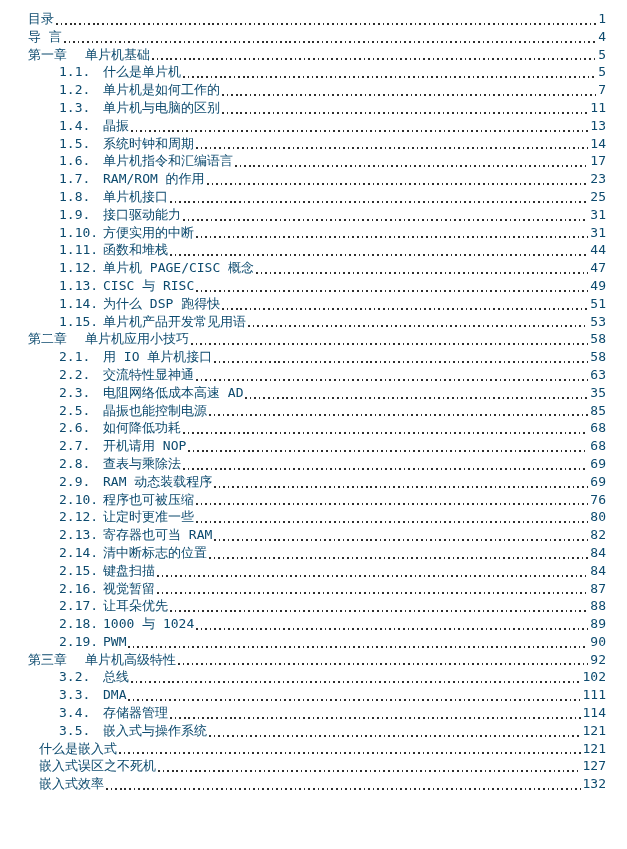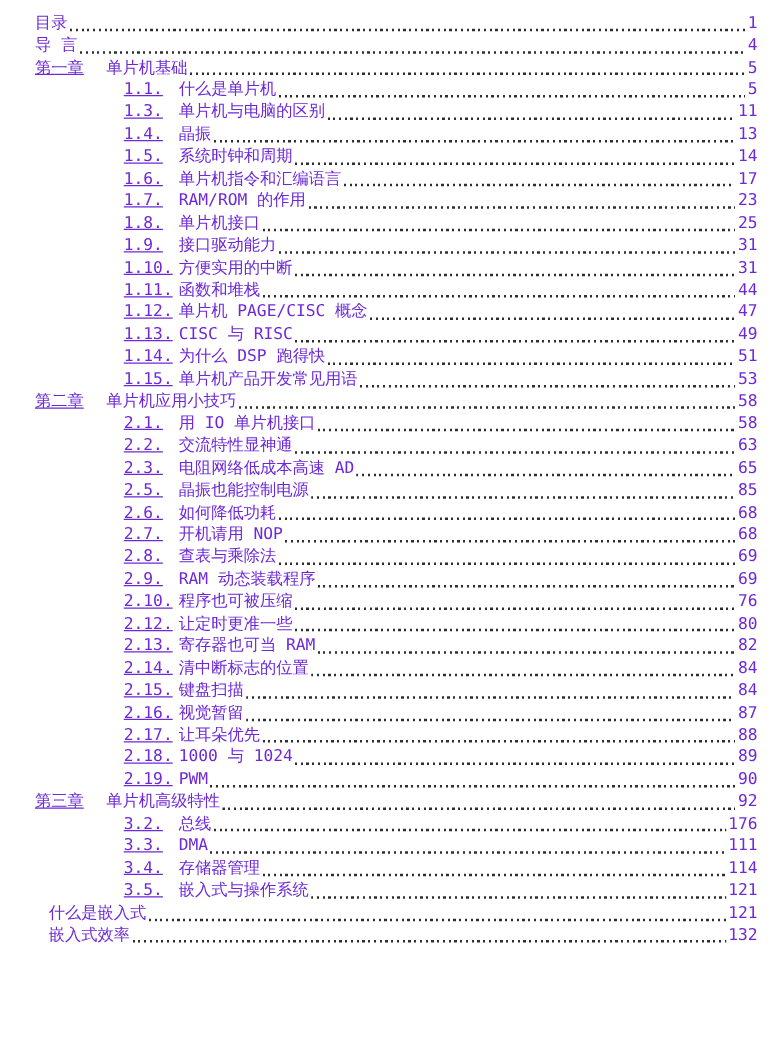--- a/index.html
+++ b/index.html
@@ -13,46 +13,44 @@
     overflow: hidden;
   }
   .page {
     box-sizing: border-box;
     width: 627px;
     height: 849px;
     padding: 10px 21px 0 28px;
     background: #ffffff;
     font-family: "DejaVu Sans Mono", "DejaVu Sans", "Liberation Sans", sans-serif;
     font-size: 13px;
-    color: #6d28d9;
+    color: #0c4a6e;
   }
   .toc-list {
     width: 100%;
   }
   .toc-entry {
     display: flex;
     align-items: flex-end;
     height: 17.8px;
     line-height: 17.8px;
     white-space: nowrap;
     cursor: default;
   }
   .entry-label {
     flex: 0 0 auto;
-    text-decoration: underline;
   }
   .lvl-chapter .entry-label {
     width: 57px;
   }
   .lvl-section {
     padding-left: 31px;
   }
   .lvl-section .entry-label {
     width: 44px;
-    margin-left: 40px;
   }
   .lvl-plain {
     padding-left: 11px;
   }
   .entry-title {
     flex: 0 0 auto;
   }
   .dot-leader {
     flex: 1 1 auto;
     min-width: 6px;
@@ -90,20 +88,26 @@
         <span class="dot-leader"></span>
         <span class="entry-page">5</span>
       </div>
       <div class="toc-entry lvl-section">
         <span class="entry-label">1.1.</span>
         <span class="entry-title">什么是单片机</span>
         <span class="dot-leader"></span>
         <span class="entry-page">5</span>
       </div>
       <div class="toc-entry lvl-section">
+        <span class="entry-label">1.2.</span>
+        <span class="entry-title">单片机是如何工作的</span>
+        <span class="dot-leader"></span>
+        <span class="entry-page">7</span>
+      </div>
+      <div class="toc-entry lvl-section">
         <span class="entry-label">1.3.</span>
         <span class="entry-title">单片机与电脑的区别</span>
         <span class="dot-leader"></span>
         <span class="entry-page">11</span>
       </div>
       <div class="toc-entry lvl-section">
         <span class="entry-label">1.4.</span>
         <span class="entry-title">晶振</span>
         <span class="dot-leader"></span>
         <span class="entry-page">13</span>
@@ -189,21 +193,21 @@
       <div class="toc-entry lvl-section">
         <span class="entry-label">2.2.</span>
         <span class="entry-title">交流特性显神通</span>
         <span class="dot-leader"></span>
         <span class="entry-page">63</span>
       </div>
       <div class="toc-entry lvl-section">
         <span class="entry-label">2.3.</span>
         <span class="entry-title">电阻网络低成本高速 AD</span>
         <span class="dot-leader"></span>
-        <span class="entry-page">65</span>
+        <span class="entry-page">35</span>
       </div>
       <div class="toc-entry lvl-section">
         <span class="entry-label">2.5.</span>
         <span class="entry-title">晶振也能控制电源</span>
         <span class="dot-leader"></span>
         <span class="entry-page">85</span>
       </div>
       <div class="toc-entry lvl-section">
         <span class="entry-label">2.6.</span>
         <span class="entry-title">如何降低功耗</span>
@@ -285,21 +289,21 @@
       <div class="toc-entry lvl-chapter">
         <span class="entry-label">第三章</span>
         <span class="entry-title">单片机高级特性</span>
         <span class="dot-leader"></span>
         <span class="entry-page">92</span>
       </div>
       <div class="toc-entry lvl-section">
         <span class="entry-label">3.2.</span>
         <span class="entry-title">总线</span>
         <span class="dot-leader"></span>
-        <span class="entry-page">176</span>
+        <span class="entry-page">102</span>
       </div>
       <div class="toc-entry lvl-section">
         <span class="entry-label">3.3.</span>
         <span class="entry-title">DMA</span>
         <span class="dot-leader"></span>
         <span class="entry-page">111</span>
       </div>
       <div class="toc-entry lvl-section">
         <span class="entry-label">3.4.</span>
         <span class="entry-title">存储器管理</span>
@@ -309,20 +313,25 @@
       <div class="toc-entry lvl-section">
         <span class="entry-label">3.5.</span>
         <span class="entry-title">嵌入式与操作系统</span>
         <span class="dot-leader"></span>
         <span class="entry-page">121</span>
       </div>
       <div class="toc-entry lvl-plain">
         <span class="entry-title">什么是嵌入式</span>
         <span class="dot-leader"></span>
         <span class="entry-page">121</span>
+      </div>
+      <div class="toc-entry lvl-plain">
+        <span class="entry-title">嵌入式误区之不死机</span>
+        <span class="dot-leader"></span>
+        <span class="entry-page">127</span>
       </div>
       <div class="toc-entry lvl-plain">
         <span class="entry-title">嵌入式效率</span>
         <span class="dot-leader"></span>
         <span class="entry-page">132</span>
       </div>
     </div>
 </div>
 
 </body></html>

